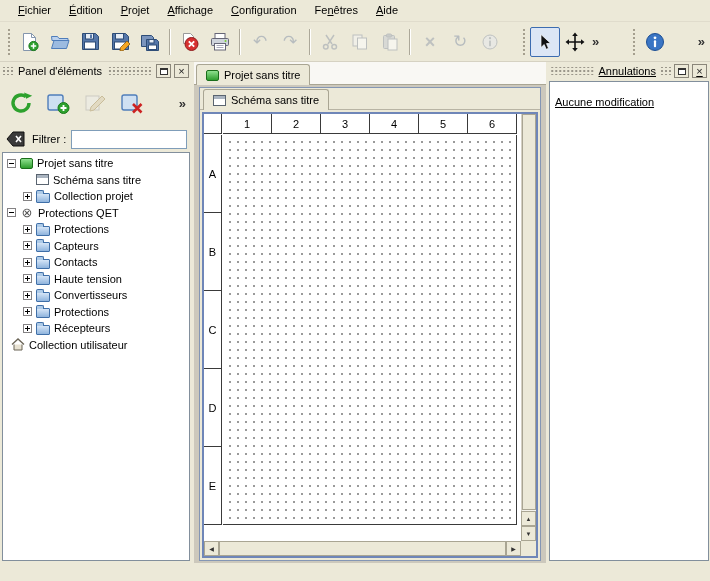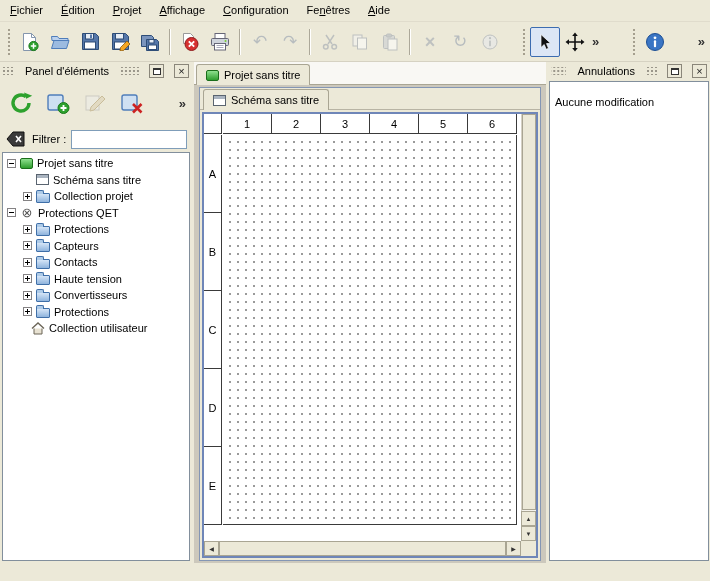--- a/index.html
+++ b/index.html
@@ -3,42 +3,42 @@
 <meta charset="utf-8">
 <style>
   * { margin:0; padding:0; box-sizing:border-box; }
   html,body { width:710px; height:581px; }
   body {
     position:relative; background:#ece9d8; overflow:hidden;
     font-family:"Liberation Sans", sans-serif; font-size:11px; color:#000;
   }
   
   .menubar { position:absolute; top:0; left:0; right:0; height:22px;
-    display:flex; align-items:stretch; padding-left:1px;
+    display:flex; align-items:stretch; padding-left:9px;
     border-bottom:1px solid #e0dccc; }
   .menu-item { padding:4px 9px 0 9px; cursor:default; }
   .menu-item .accel { text-decoration:underline; }
   
   .main-toolbar { position:absolute; top:22px; left:0; right:0; height:40px;
     display:flex; align-items:center; padding:0 3px;
     border-bottom:1px solid #d6d2c2; }
   .tb-grip { width:6px; height:28px; margin:0 3px;
     background-image:radial-gradient(#a59f8e 1px, transparent 1.3px);
     background-size:4px 4px; background-position:center; }
   .tb-btn { width:30px; height:30px; display:flex; align-items:center;
     justify-content:center; border:1px solid transparent; border-radius:2px; }
   .tb-btn.checked { background:#dce6f5; border:1px solid #3c6cb0; }
   .tb-btn.dis { opacity:.55; }
   .tb-sep { width:2px; height:26px; margin:0 4px;
     border-left:1px solid #aca899; border-right:1px solid #fff; }
   .chev { font-size:13px; font-weight:bold; color:#333; padding:0 2px; }
   .glyph-arrow { font-size:17px; line-height:1; color:#8d99ab; }
   .glyph-x { font-size:18px; line-height:1; font-weight:bold; color:#9aa2ae; }
   
-  .dock-header { height:18px; display:flex; align-items:center; gap:10px; padding:0 3px; }
+  .dock-header { height:18px; display:flex; align-items:center; gap:3px; padding:0 3px; }
   .grip-dots { height:8px; flex:1;
     background-image:radial-gradient(#9a968a 1px, transparent 1.2px);
     background-size:4px 4px; background-position:center; }
   .grip-dots.small { flex:0 0 10px; }
   .dock-title { white-space:nowrap; padding:0 2px; }
   .dock-btn { width:15px; height:14px; border:1px solid #8a867a; background:#ece9d8;
     display:flex; align-items:center; justify-content:center; font-size:11px;
     line-height:1; color:#222; }
   .restore-glyph { width:8px; height:7px; border:1px solid #333; border-top:2px solid #333; background:#fff; }
   
@@ -50,21 +50,21 @@
   .pt-btn.dis { opacity:.45; }
   .filter-row { height:26px; display:flex; align-items:center; gap:5px; padding:0 5px; }
   .filter-clear { width:22px; height:20px; display:flex; align-items:center; justify-content:center; }
   .filter-input { flex:1; height:19px; min-width:0; border:1px solid #7f9db9;
     background:#fff; font:inherit; padding:1px 3px; }
   .tree { flex:1; margin:0 2px 2px 2px; background:#fff;
     border:1px solid #828f9c; overflow:hidden; padding-top:2px; }
   .tree-row { height:16.5px; display:flex; align-items:center; gap:4px; cursor:default; }
   .tree-row.lvl0 { padding-left:4px; }
   .tree-row.lvl1 { padding-left:20px; }
-  .tree-row.lvl0noexp { padding-left:28px;align-items:center; }
+  .tree-row.lvl0noexp { padding-left:8px;align-items:center; }
   .tree-label { white-space:nowrap; }
   .expander { width:9px; height:9px; flex:0 0 9px; border:1px solid #848284;
     background:#fff; position:relative; }
   .expander::before { content:""; position:absolute; left:1px; right:1px; top:3px;
     height:1px; background:#000; }
   .expander.plus::after { content:""; position:absolute; top:1px; bottom:1px;
     left:3px; width:1px; background:#000; }
   .exp-spacer { width:9px; flex:0 0 9px; }
   
   .ic-project { width:13px; height:11px; flex:0 0 13px; border:1px solid #1a6e1a;
@@ -119,21 +119,21 @@
     display:flex; align-items:center; justify-content:center; font-size:6px; color:#333; }
   .v-thumb { position:absolute; left:0; right:0; top:0; height:calc(100% - 31px);
     background:#ece9d8; border:1px solid #a9a593; }
   .v-btns { position:absolute; left:-1px; bottom:0; }
   .h-btn-left { position:absolute; left:0; top:-1px; }
   .h-btn-right { position:absolute; right:0; top:-1px; }
   .h-thumb { position:absolute; left:15px; right:15px; top:-1px; height:15px;
     background:#ece9d8; border:1px solid #a9a593; }
   
   .right-dock { position:absolute; left:548px; right:0; top:62px; height:501px;
-    display:flex; flex-direction:column; }
+    display:flex; flex-direction:column;text-decoration:underline; }
   .undo-list { flex:1; margin:1px 1px 2px 1px; background:#fff;
     border:1px solid #828f9c; padding:14px 5px; }
   
   .statusbar { position:absolute; left:0; right:0; bottom:0; height:18px; background:#ece9d8; }
 </style>
 </head>
 <body>
 
 <div class="menubar">
   <div class="menu-item"><span></span><span class="accel">F</span><span>ichier</span></div>
@@ -378,20 +378,25 @@
     </div>
     <div class="tree-row lvl1">
       <span class="expander plus"></span>
       <span class="ic-folder"></span>
       <span class="tree-label">Convertisseurs</span>
     </div>
     <div class="tree-row lvl1">
       <span class="expander plus"></span>
       <span class="ic-folder"></span>
       <span class="tree-label">Protections</span>
+    </div>
+    <div class="tree-row lvl1">
+      <span class="expander plus"></span>
+      <span class="ic-folder"></span>
+      <span class="tree-label">Récepteurs</span>
     </div>
     <div class="tree-row lvl0noexp">
       <svg width="14" height="13" viewBox="0 0 14 13">
           <path d="M1 6.5L7 1l6 5.5" fill="none" stroke="#6a6456" stroke-width="1.3"></path>
           <path d="M3 6.5V12h8V6.5" fill="#e8e2d2" stroke="#6a6456"></path>
         </svg>
       <span class="tree-label">Collection utilisateur</span>
     </div>
   </div>
 </div>

